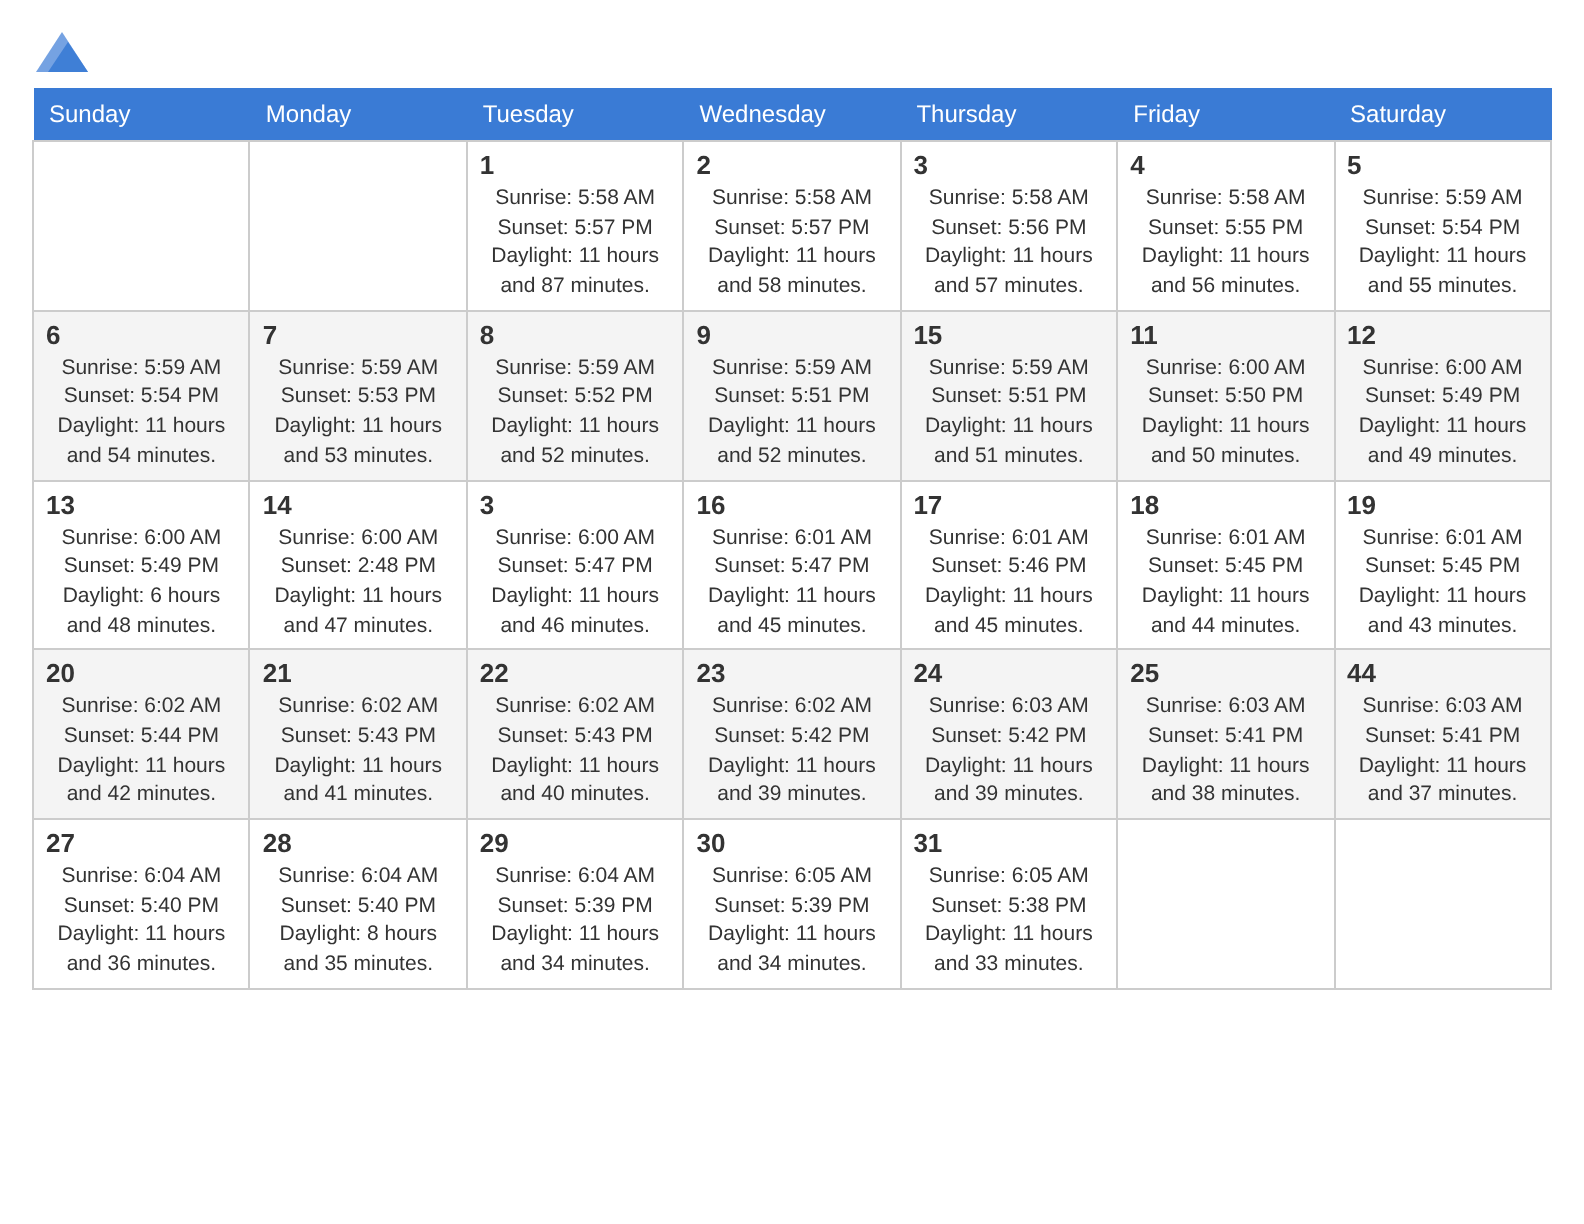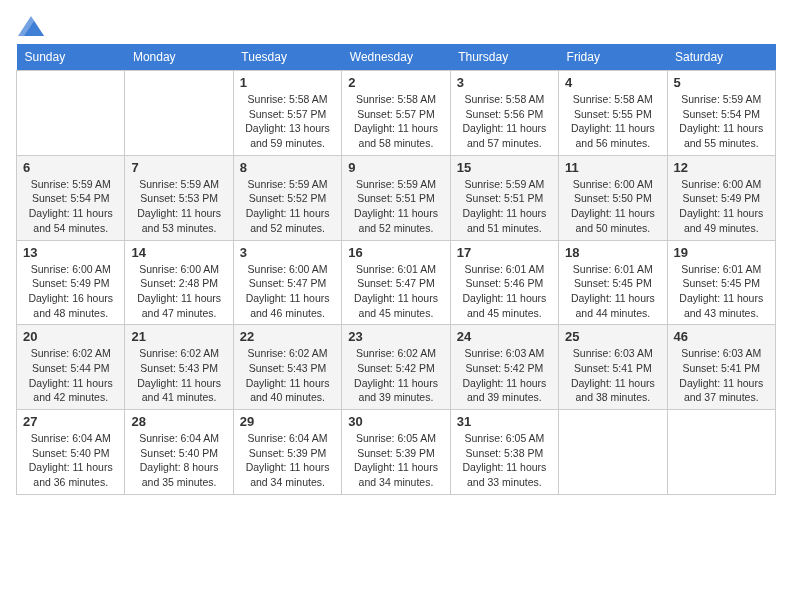--- a/index.html
+++ b/index.html
@@ -111,21 +111,21 @@
         <th>Friday</th>
         <th>Saturday</th>
       </tr>
   </thead>
   <tbody id="calendar-body">
   <tr class="row-even">
         <td class="empty-cell"></td>
         <td class="empty-cell"></td>
         <td>
           <span class="day-num">1</span>
-          <div class="day-info"><span>Sunrise: 5:58 AM</span><br><span>Sunset: 5:57 PM</span><br><span>Daylight: 13 hours and 59 minutes.</span></div>
+          <div class="day-info"><span>Sunrise: 5:58 AM</span><br><span>Sunset: 5:57 PM</span><br><span>Daylight: 11 hours and 87 minutes.</span></div>
         </td>
         <td>
           <span class="day-num">2</span>
           <div class="day-info"><span>Sunrise: 5:58 AM</span><br><span>Sunset: 5:57 PM</span><br><span>Daylight: 11 hours and 58 minutes.</span></div>
         </td>
         <td>
           <span class="day-num">3</span>
           <div class="day-info"><span>Sunrise: 5:58 AM</span><br><span>Sunset: 5:56 PM</span><br><span>Daylight: 11 hours and 57 minutes.</span></div>
         </td>
         <td>
@@ -163,21 +163,21 @@
           <div class="day-info"><span>Sunrise: 6:00 AM</span><br><span>Sunset: 5:50 PM</span><br><span>Daylight: 11 hours and 50 minutes.</span></div>
         </td>
         <td>
           <span class="day-num">12</span>
           <div class="day-info"><span>Sunrise: 6:00 AM</span><br><span>Sunset: 5:49 PM</span><br><span>Daylight: 11 hours and 49 minutes.</span></div>
         </td>
       </tr>
       <tr class="row-even">
         <td>
           <span class="day-num">13</span>
-          <div class="day-info"><span>Sunrise: 6:00 AM</span><br><span>Sunset: 5:49 PM</span><br><span>Daylight: 16 hours and 48 minutes.</span></div>
+          <div class="day-info"><span>Sunrise: 6:00 AM</span><br><span>Sunset: 5:49 PM</span><br><span>Daylight: 6 hours and 48 minutes.</span></div>
         </td>
         <td>
           <span class="day-num">14</span>
           <div class="day-info"><span>Sunrise: 6:00 AM</span><br><span>Sunset: 2:48 PM</span><br><span>Daylight: 11 hours and 47 minutes.</span></div>
         </td>
         <td>
           <span class="day-num">3</span>
           <div class="day-info"><span>Sunrise: 6:00 AM</span><br><span>Sunset: 5:47 PM</span><br><span>Daylight: 11 hours and 46 minutes.</span></div>
         </td>
         <td>
@@ -216,21 +216,21 @@
         </td>
         <td>
           <span class="day-num">24</span>
           <div class="day-info"><span>Sunrise: 6:03 AM</span><br><span>Sunset: 5:42 PM</span><br><span>Daylight: 11 hours and 39 minutes.</span></div>
         </td>
         <td>
           <span class="day-num">25</span>
           <div class="day-info"><span>Sunrise: 6:03 AM</span><br><span>Sunset: 5:41 PM</span><br><span>Daylight: 11 hours and 38 minutes.</span></div>
         </td>
         <td>
-          <span class="day-num">46</span>
+          <span class="day-num">44</span>
           <div class="day-info"><span>Sunrise: 6:03 AM</span><br><span>Sunset: 5:41 PM</span><br><span>Daylight: 11 hours and 37 minutes.</span></div>
         </td>
       </tr>
       <tr class="row-even">
         <td>
           <span class="day-num">27</span>
           <div class="day-info"><span>Sunrise: 6:04 AM</span><br><span>Sunset: 5:40 PM</span><br><span>Daylight: 11 hours and 36 minutes.</span></div>
         </td>
         <td>
           <span class="day-num">28</span>

